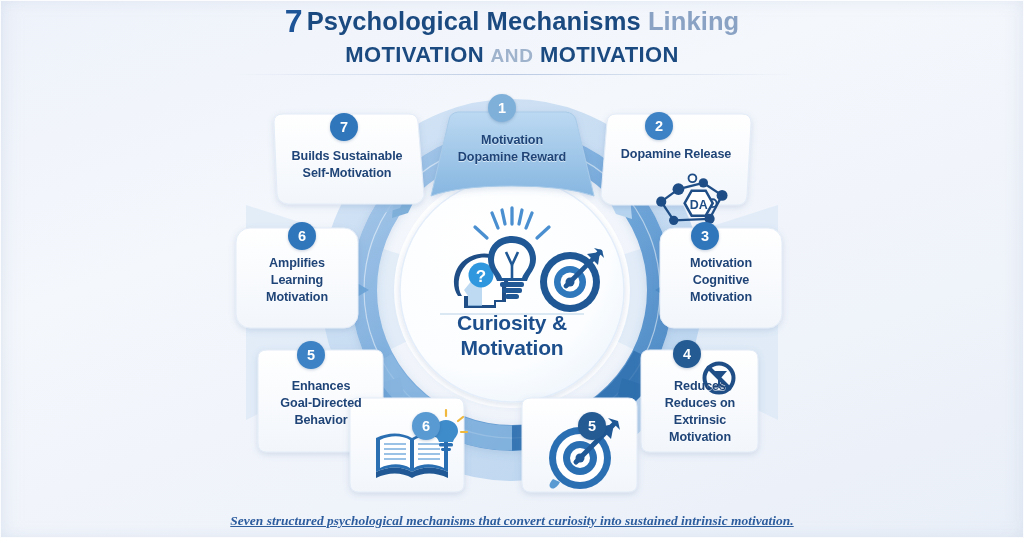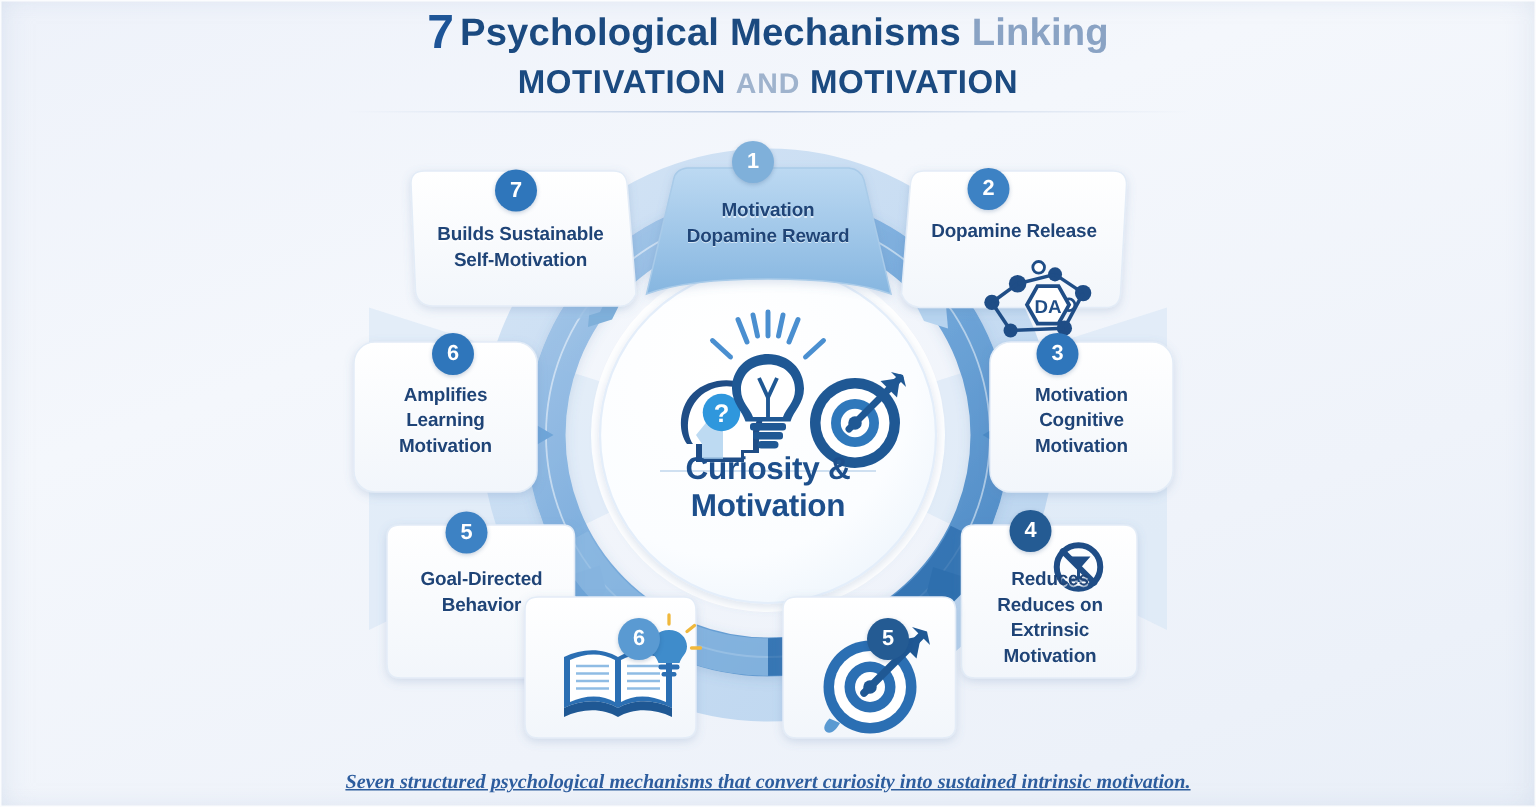--- a/index.html
+++ b/index.html
@@ -104,21 +104,21 @@
     justify-content: center;
     box-shadow: 0 1px 3px rgba(30,70,125,0.25);
   }
 
   
   .hub-title {
     position: absolute;
     width: 220px;
     text-align: center;
     left: 402px;
-    top: 301px;
+    top: 311px;
     font-size: 21px;
     font-weight: 700;
     color: #1d4f8c;
     line-height: 1.18;
     letter-spacing: -0.2px;
   }
 
   
   .caption {
     position: absolute;
@@ -387,20 +387,21 @@
     <div>Reduces</div>
     <div>Reduces on</div>
     <div>Extrinsic</div>
     <div>Motivation</div>
   </div>
 
   <div class="badge-num" style="left:297px; top:341px; background:#3d82c4;">
     <span>5</span>
   </div>
   <div class="card-label" style="left:254px; top:378px; width:134px;">
+    <div>Enhances</div>
     <div>Goal-Directed</div>
     <div>Behavior</div>
   </div>
 
   <div class="badge-num" style="left:288px; top:222px; background:#2f76bb;">
     <span>6</span>
   </div>
   <div class="card-label" style="left:234px; top:255px; width:126px;">
     <div>Amplifies</div>
     <div>Learning</div>

